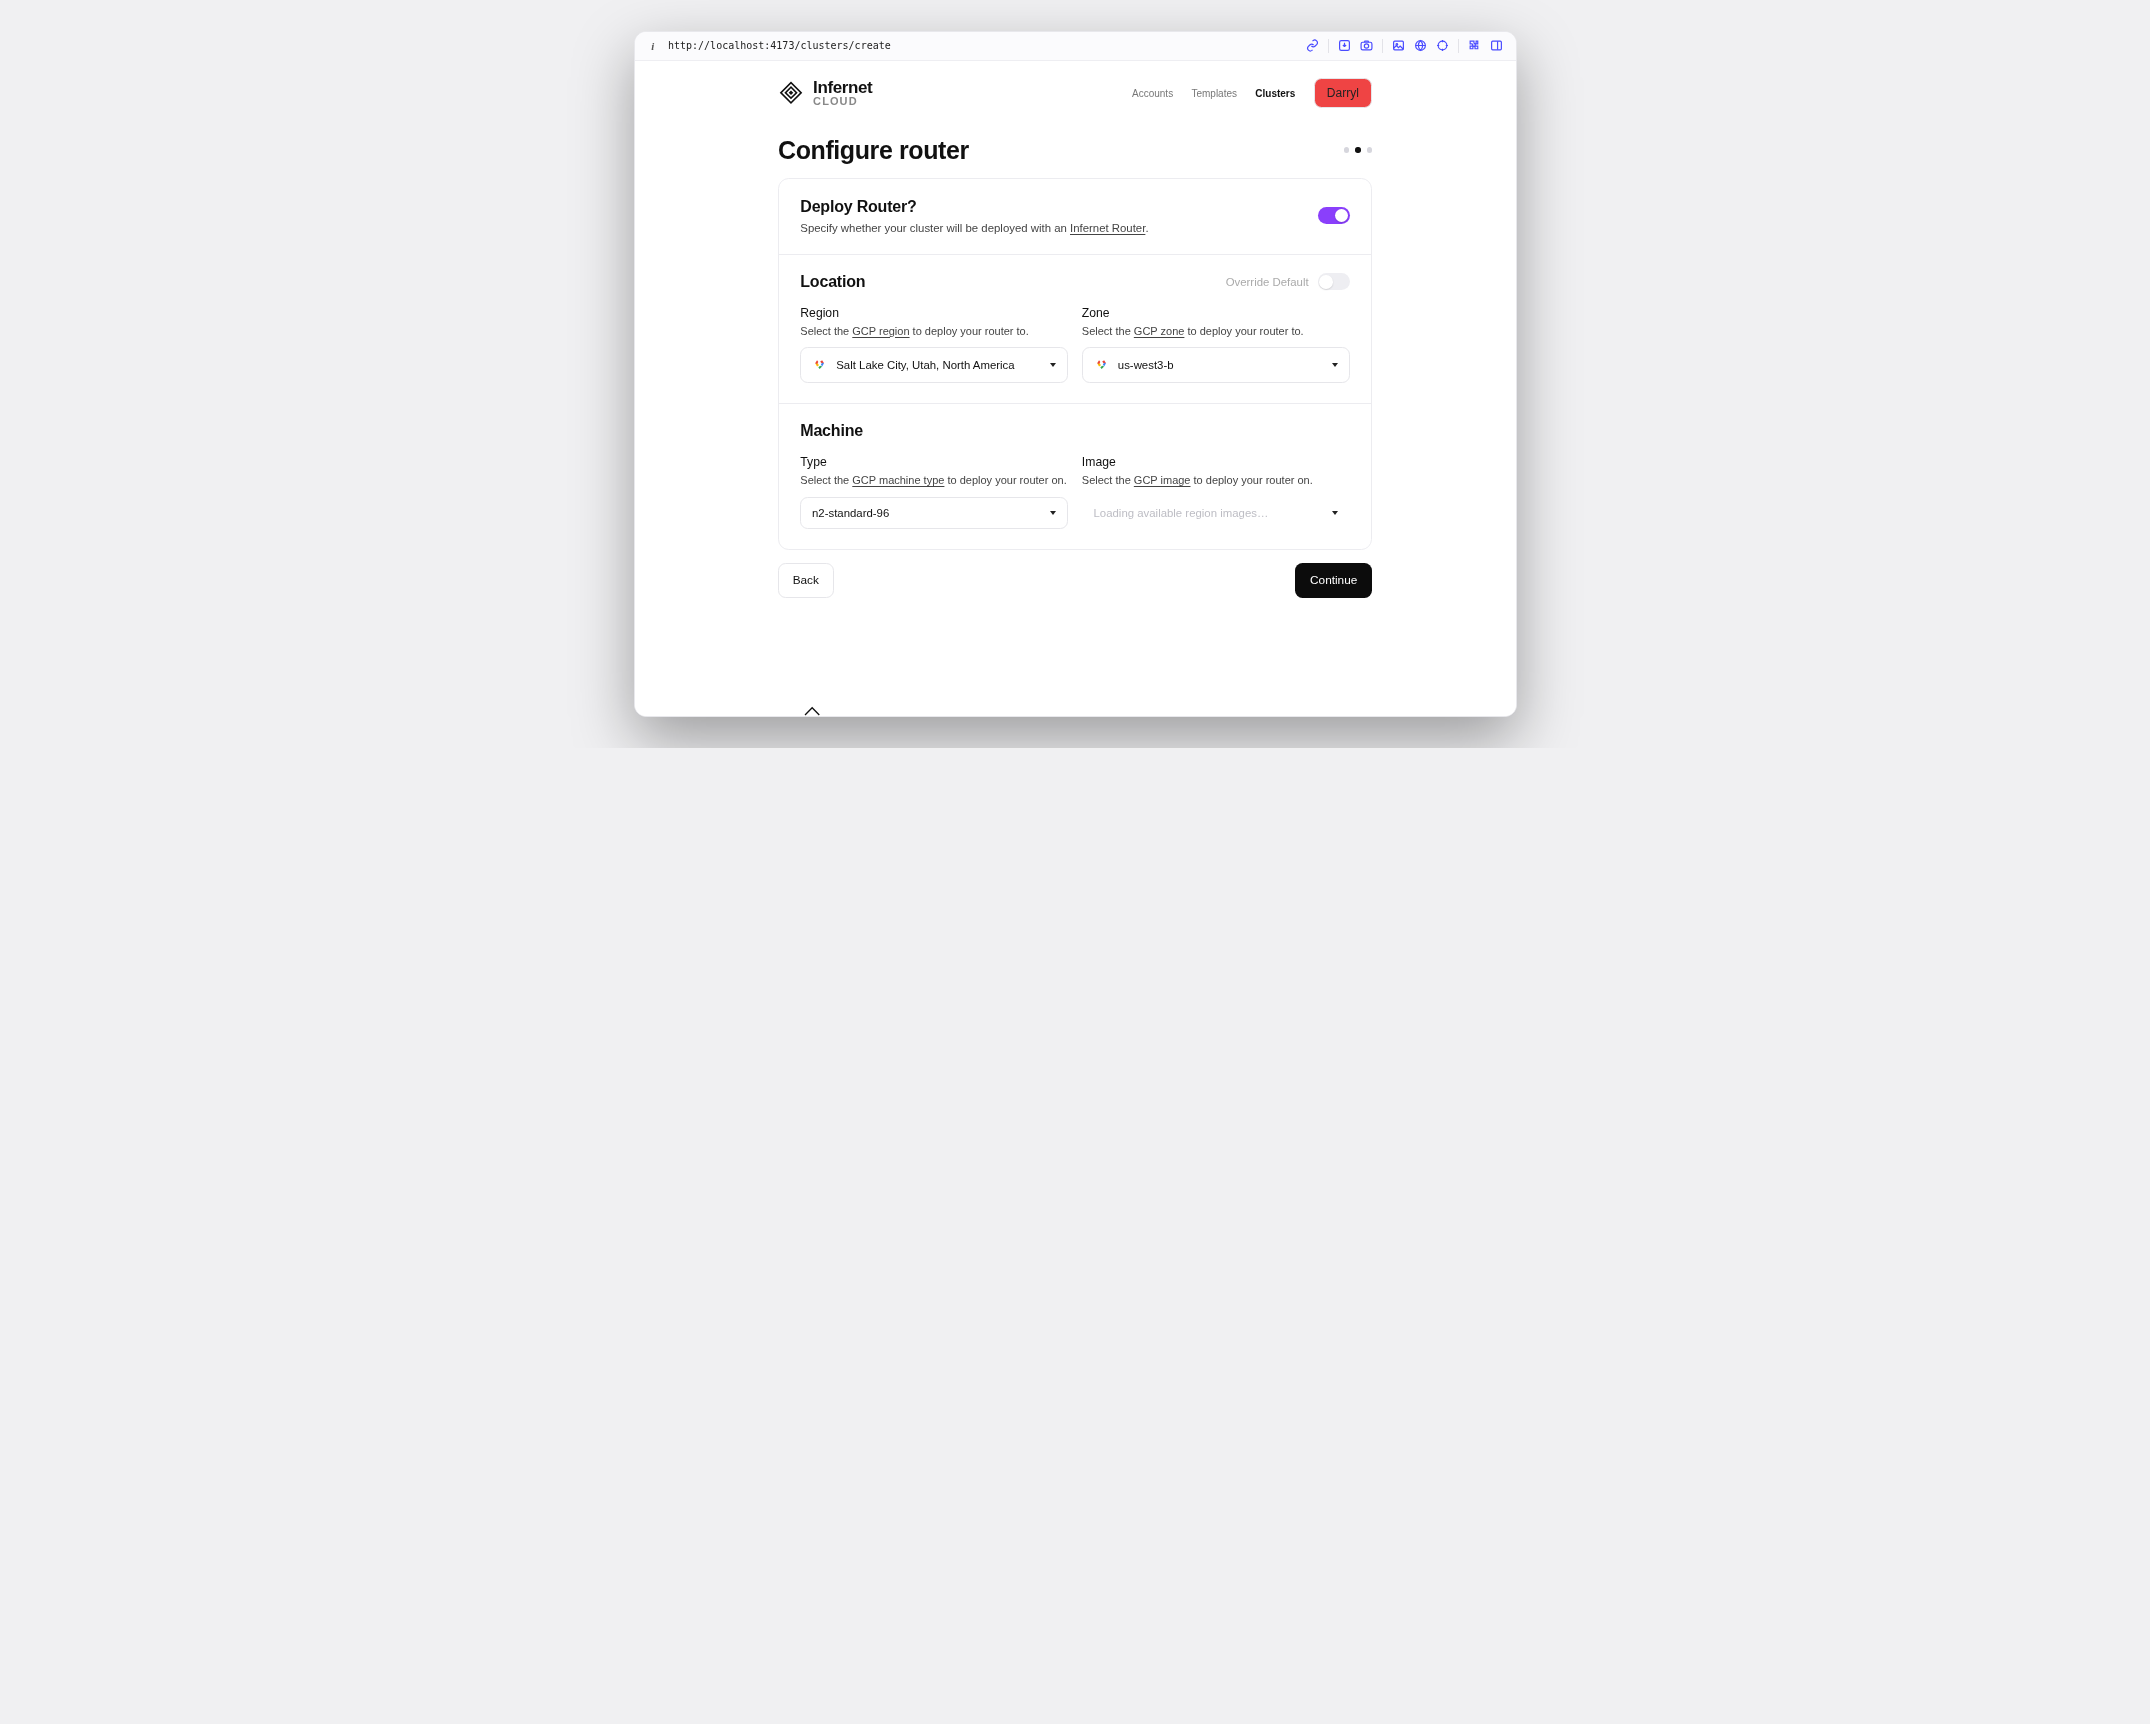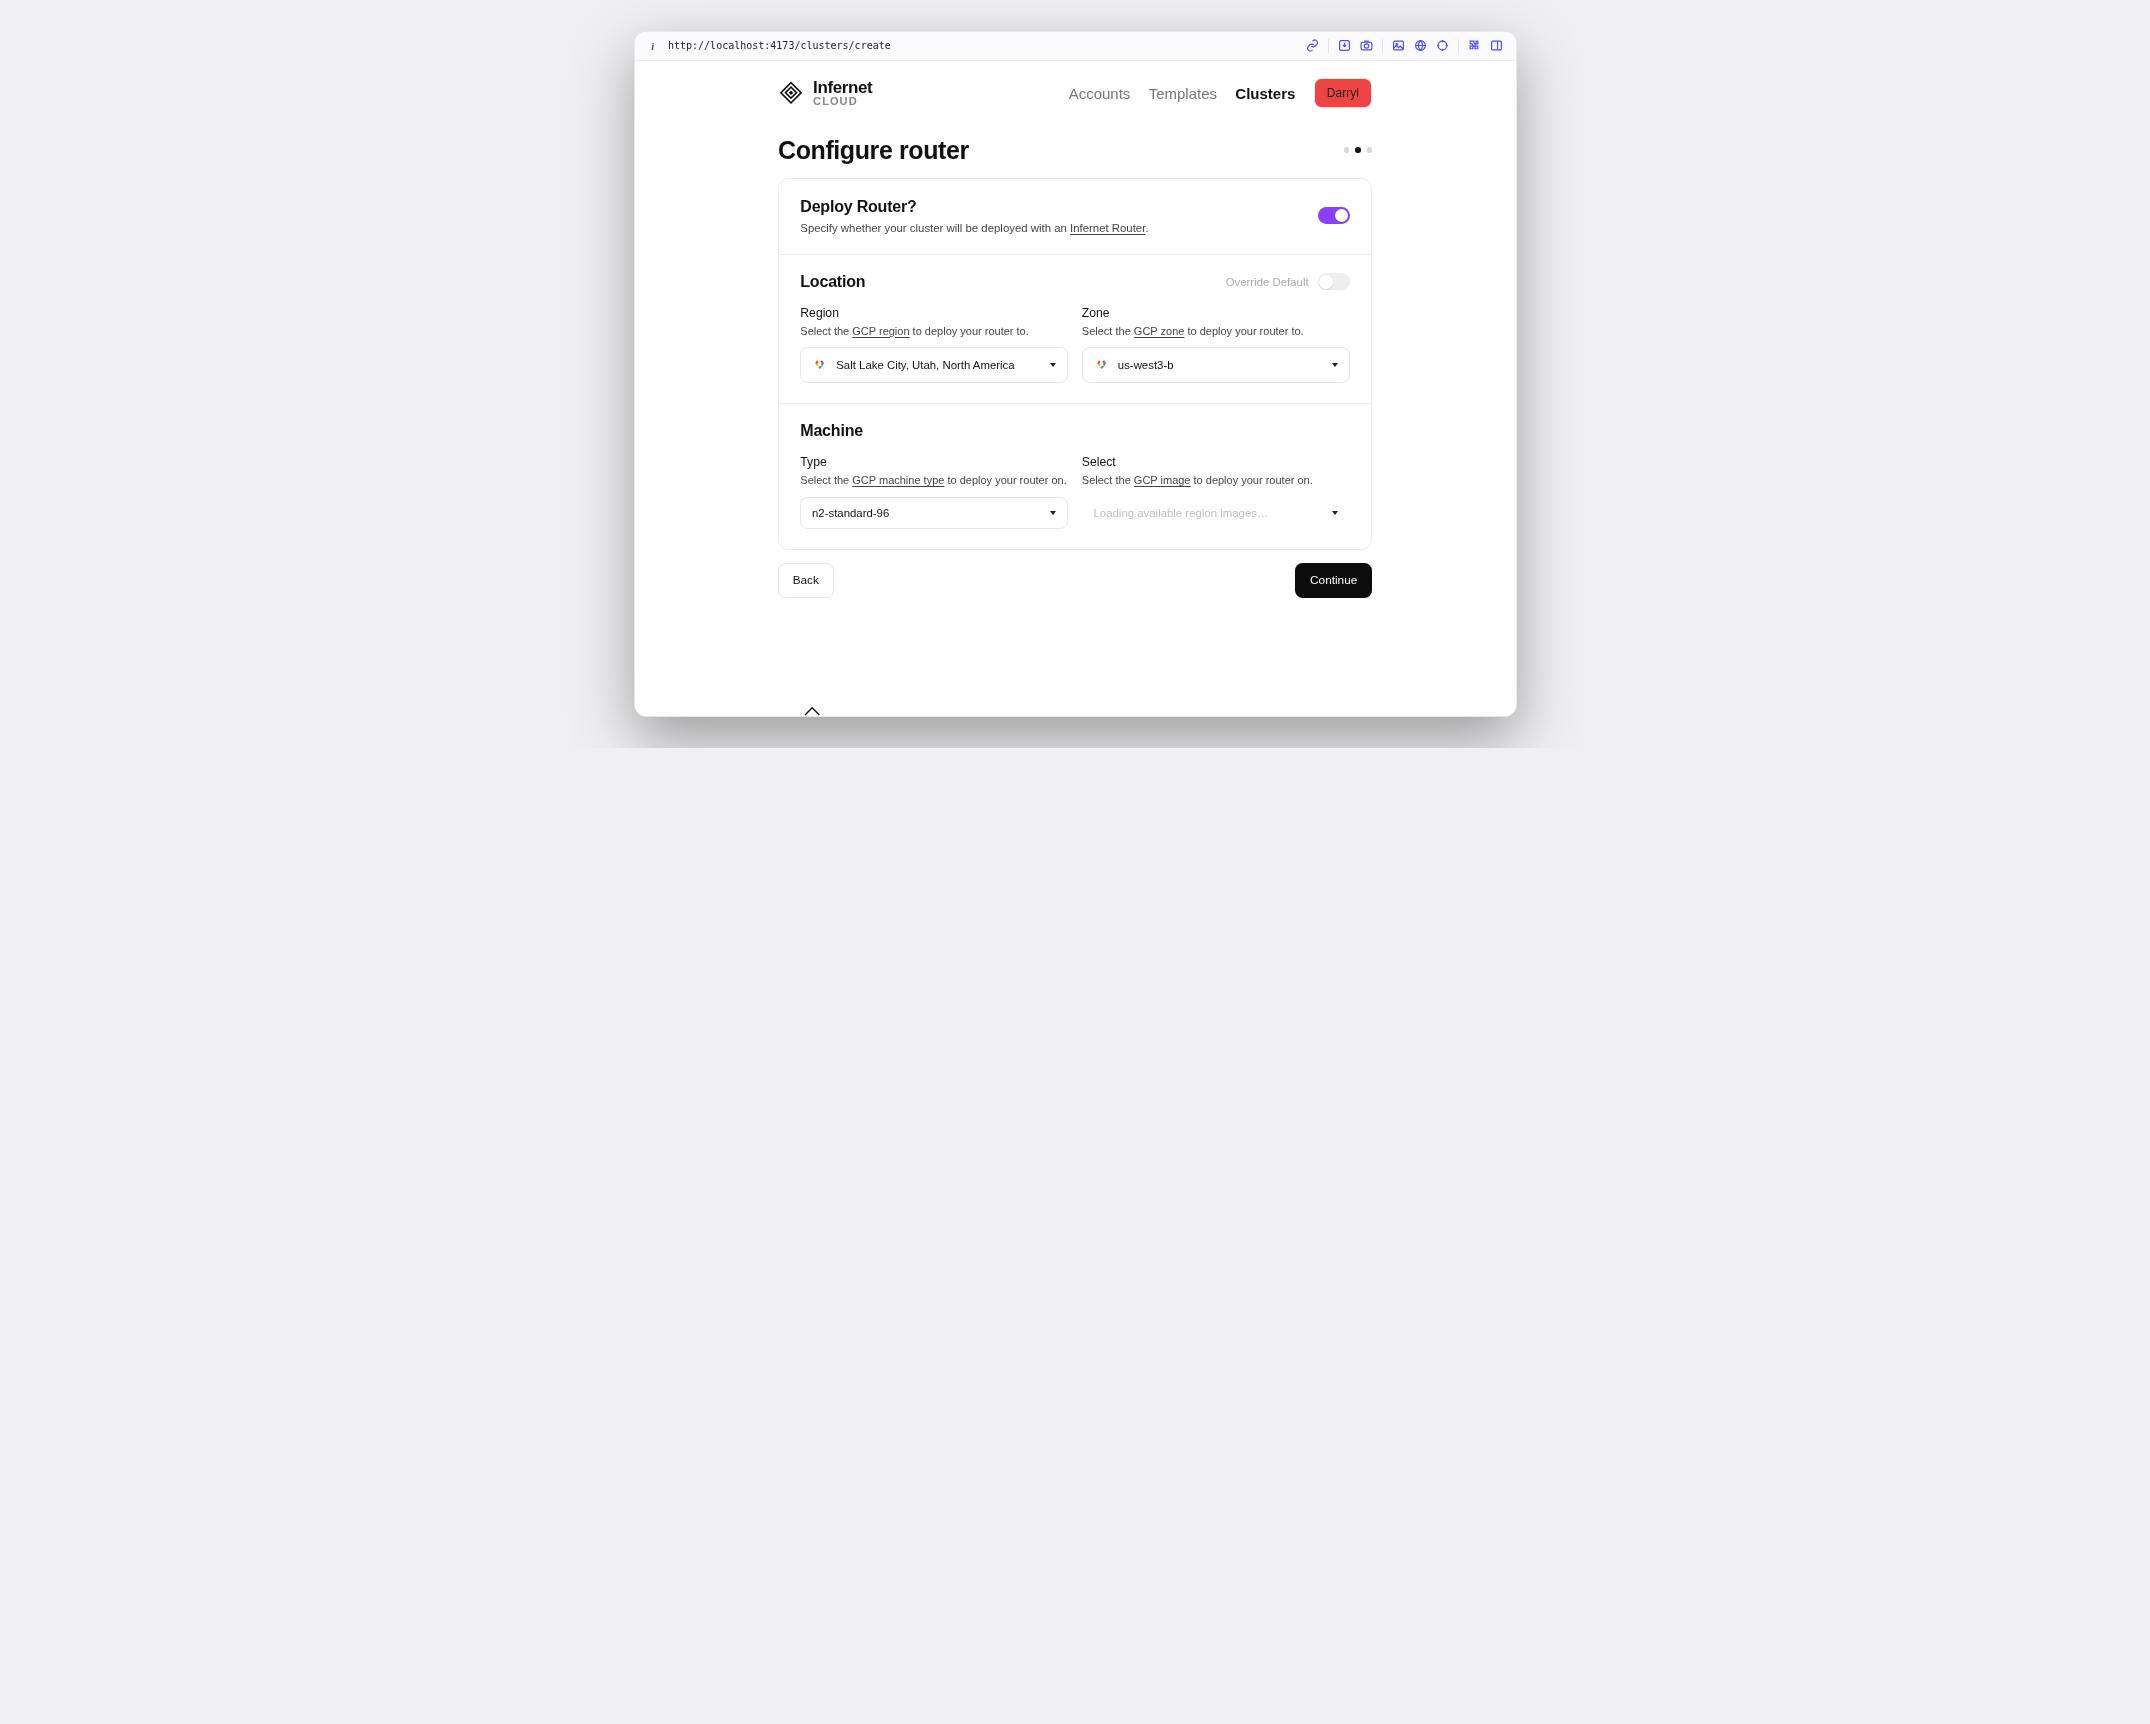--- a/index.html
+++ b/index.html
@@ -87,21 +87,21 @@
       font-weight: 600;
       color: #888;
       letter-spacing: 1.1px;
     }
     .nav {
       display: flex;
       align-items: center;
       gap: 18.3px;
     }
     .nav-link {
-      font-size: 15px;
+      font-size: 10px;
       color: #777;
       cursor: pointer;
     }
     .nav-link.active {
       color: #111;
       font-weight: 600;
     }
     .user-chip {
       border: 0.8px solid #e6e6ea;
       border-radius: 7.6px;
@@ -413,21 +413,21 @@
                 <span>Select the </span><a href="#">GCP machine type</a><span> to deploy your router on.</span>
               </div>
               <div class="select">
                 <div class="select-left">
                   <span>n2-standard-96</span>
                 </div>
                 <span class="caret"></span>
               </div>
             </div>
             <div>
-              <div class="field-label">Select</div>
+              <div class="field-label">Image</div>
               <div class="field-desc">
                 <span>Select the </span><a href="#">GCP image</a><span> to deploy your router on.</span>
               </div>
               <div class="select loading">
                 <div class="select-left">
                   <span>Loading available region images…</span>
                 </div>
                 <span class="caret"></span>
               </div>
             </div>

